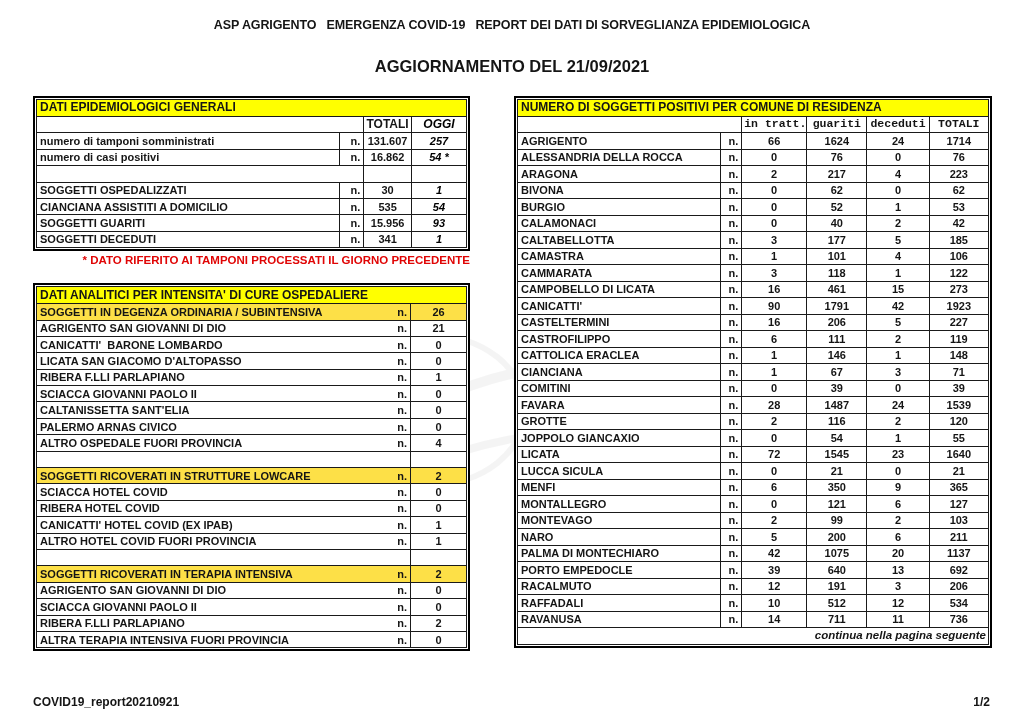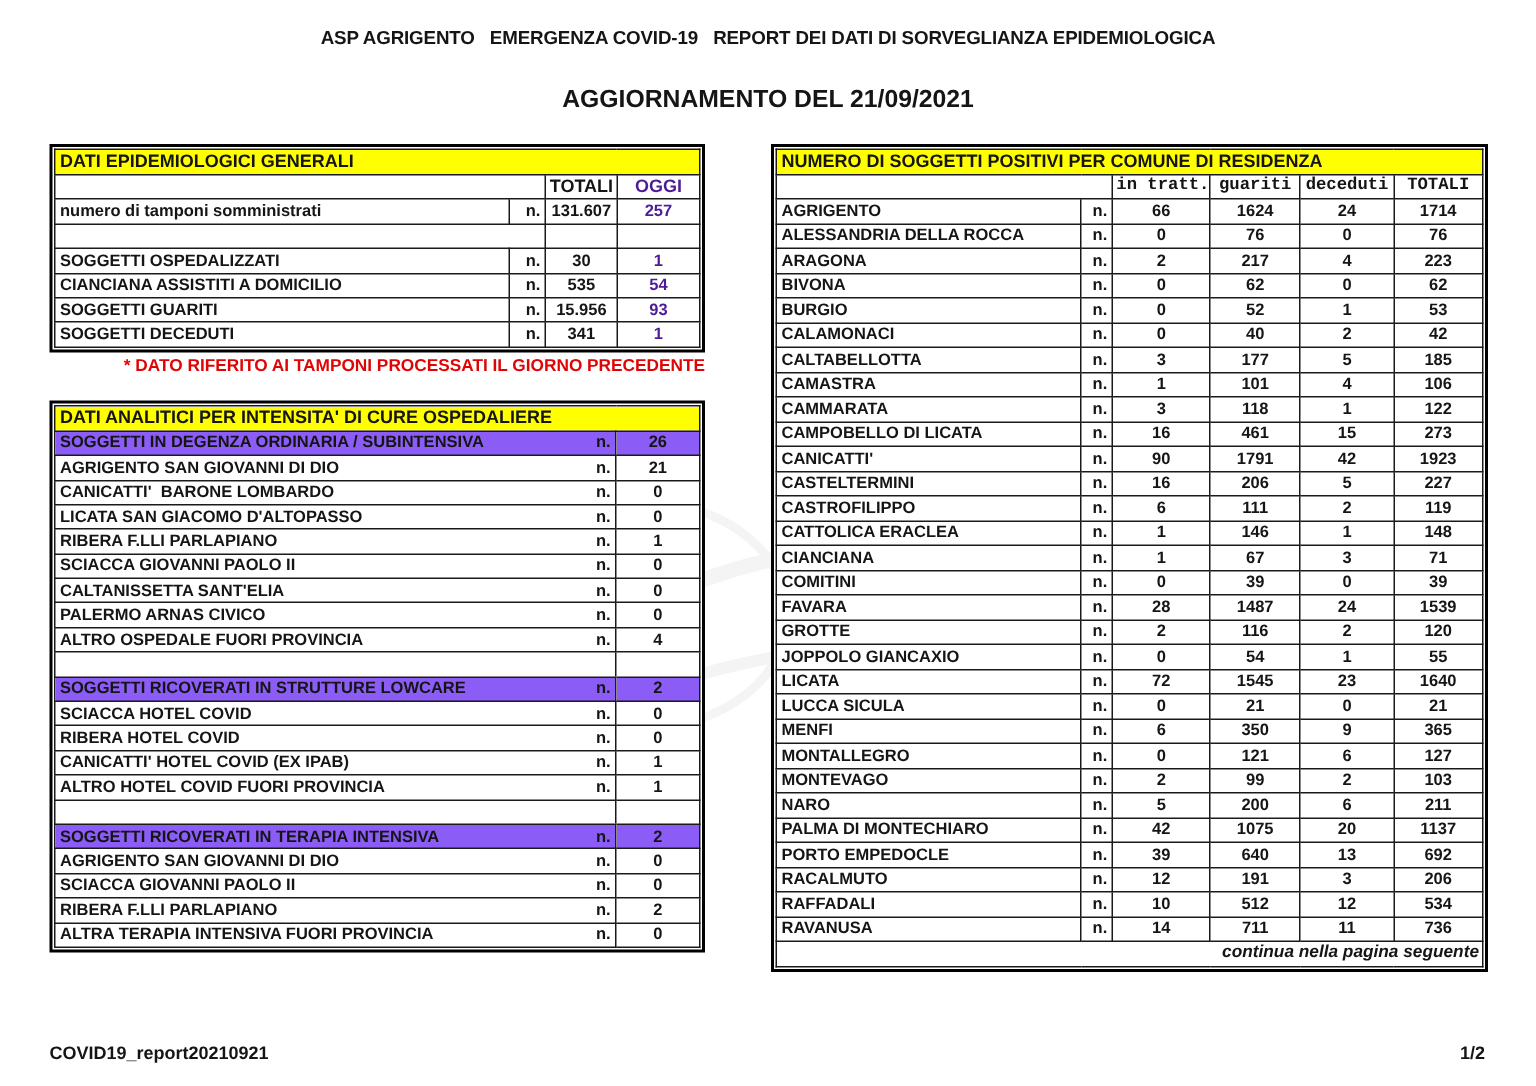--- a/index.html
+++ b/index.html
@@ -56,22 +56,22 @@
     background: #FFFF00;
     font-size: 12px;
     text-align: left;
     padding-left: 3px;
     height: 17px;
   }
   td.lbl { text-align: left; padding-left: 3px; }
   td.ncol { text-align: right; padding-right: 3px; }
   td.num { text-align: center; }
   td.hdr { text-align: center; font-size: 12px; }
-  .red { color: #4c1d95; }
-  .sec td { background: #8b5cf6; }
+  .red { color: #000000; font-style: italic; }
+  .sec td { background: #fde047; }
 
   
   .hosp td.lbl { border-right: 0; }
   .hosp td.ncol { border-left: 0; }
   .hosp tr.sec td.hval { border-left: 0; }
   td.hval { text-align: center; }
 
   .footnote {
     margin-top: 3px;
     text-align: right;
@@ -138,20 +138,26 @@
           <td class="hdr">TOTALI</td>
           <td class="hdr red">OGGI</td>
         </tr>
       </tbody>
       <tbody>
           <tr>
             <td class="lbl">numero di tamponi somministrati</td>
             <td class="ncol">n.</td>
             <td class="num">131.607</td>
             <td class="num red">257</td>
+          </tr>
+          <tr>
+            <td class="lbl">numero di casi positivi</td>
+            <td class="ncol">n.</td>
+            <td class="num">16.862</td>
+            <td class="num red">54 *</td>
           </tr>
           <tr>
             <td class="lbl" colspan="2"></td>
             <td class="num"></td>
             <td class="num"></td>
           </tr>
           <tr>
             <td class="lbl">SOGGETTI OSPEDALIZZATI</td>
             <td class="ncol">n.</td>
             <td class="num">30</td>

